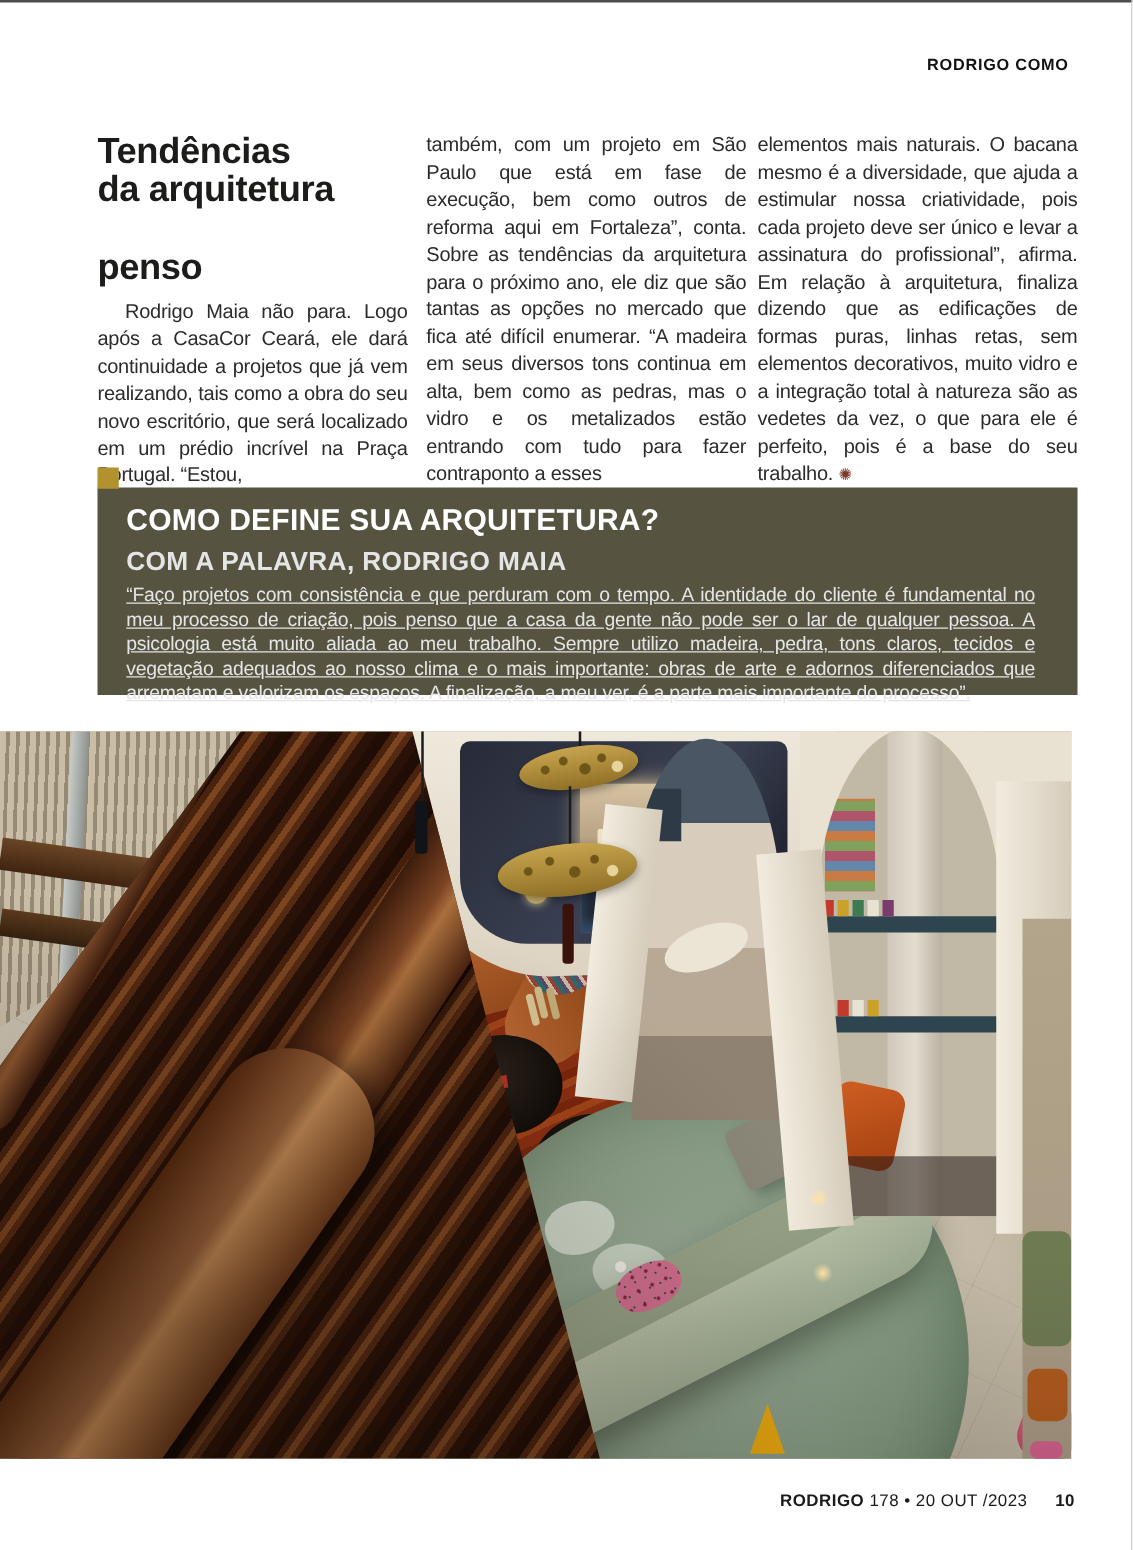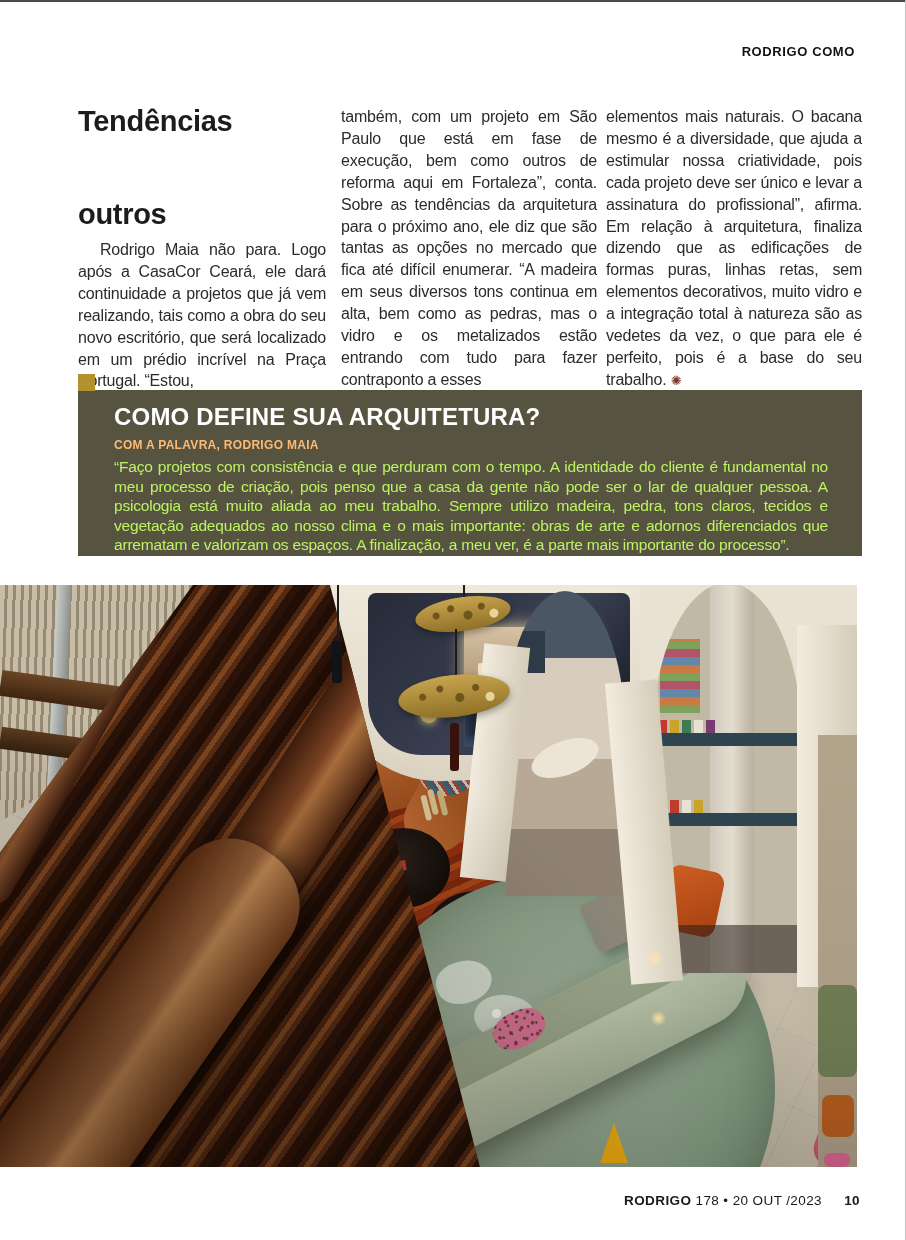--- a/index.html
+++ b/index.html
@@ -28,26 +28,26 @@
   .body-text{
     margin:0;font-size:16px;line-height:21.9px;color:#2b2b2b;text-align:justify;
     letter-spacing:-0.2px;
   }
   .col.first .body-text{text-indent:22px;}
   .endmark{color:#7b392a;font-size:13px;line-height:1;}
 
   
   .quote-box{
     position:absolute;left:78px;top:390px;width:784px;height:166px;
-    background:#565440;box-sizing:border-box;padding:13px 34px 0 36px;
+    background:#565440;box-sizing:border-box;padding:13px 34px 0 23px;
   }
   .gold-square{position:absolute;left:0;top:-16px;width:17px;height:17px;background:#b2922f;}
   .qb-heading{margin:0 0 7px 0;font-size:24px;font-weight:bold;color:#ffffff;letter-spacing:.2px;}
-  .qb-subheading{margin:0 0 5px 0;font-size:12px;font-weight:bold;color:#fdba74;letter-spacing:.3px;}
-  .qb-body{margin:0;font-size:15.5px;line-height:19.6px;color:#bef264;text-align:justify;letter-spacing:-0.2px;}
+  .qb-subheading{margin:0 0 5px 0;font-size:21px;font-weight:bold;color:#e5e5e5;letter-spacing:.3px;}
+  .qb-body{margin:0;font-size:15.5px;line-height:19.6px;color:#e5e5e5;text-align:justify;letter-spacing:-0.2px;text-decoration:underline;}
 
   
   .photo{position:absolute;left:0;top:585px;width:857px;height:582px;overflow:hidden;background:#bdb4a2;}
   .photo *{position:absolute;}
   .ph-base{left:0;top:0;right:0;bottom:0;
     background:
       repeating-linear-gradient(115deg,transparent 0 46px,rgba(110,100,85,.18) 46px 47px),
       repeating-linear-gradient(25deg,transparent 0 64px,rgba(110,100,85,.14) 64px 65px),
       linear-gradient(105deg,#cdc5b4 0%,#bdb4a2 55%,#a89e8c 100%);}
   .ph-sheen{left:0;top:0;right:0;bottom:0;background:linear-gradient(60deg,transparent 55%,rgba(255,246,222,.28) 74%,transparent 92%);}
@@ -211,23 +211,23 @@
 <body>
 
 <div class="edge-top"></div>
 <div class="edge-right"></div>
 
 <div class="kicker">RODRIGO COMO</div>
 
 <div class="columns">
   <div class="col first">
     <h1 class="title"><span>Tendências</span><br>
+      <span>da arquitetura</span><br>
       <br>
-      <br>
-      <span>outros</span></h1>
+      <span>penso</span></h1>
     <p class="body-text">Rodrigo Maia não para. Logo após a CasaCor Ceará, ele dará continuidade a projetos que já vem realizando, tais como a obra do seu novo escritório, que será localizado em um prédio incrível na Praça Portugal. “Estou,</p>
   </div>
   <div class="col second">
     <p class="body-text">também, com um projeto em São Paulo que está em fase de execução, bem como outros de reforma aqui em Fortaleza”, conta. Sobre as tendências da arquitetura para o próximo ano, ele diz que são tantas as opções no mercado que fica até difícil enumerar. “A madeira em seus diversos tons continua em alta, bem como as pedras, mas o vidro e os metalizados estão entrando com tudo para fazer contraponto a esses</p>
   </div>
   <div class="col">
     <p class="body-text"><span>elementos mais naturais. O bacana mesmo é a diversidade, que ajuda a estimular nossa criatividade, pois cada projeto deve ser único e levar a assinatura do profissional”, afirma. Em relação à arquitetura, finaliza dizendo que as edificações de formas puras, linhas retas, sem elementos decorativos, muito vidro e a integração total à natureza são as vedetes da vez, o que para ele é perfeito, pois é a base do seu trabalho.</span>
       <span class="endmark">✺</span></p>
   </div>
 </div>

